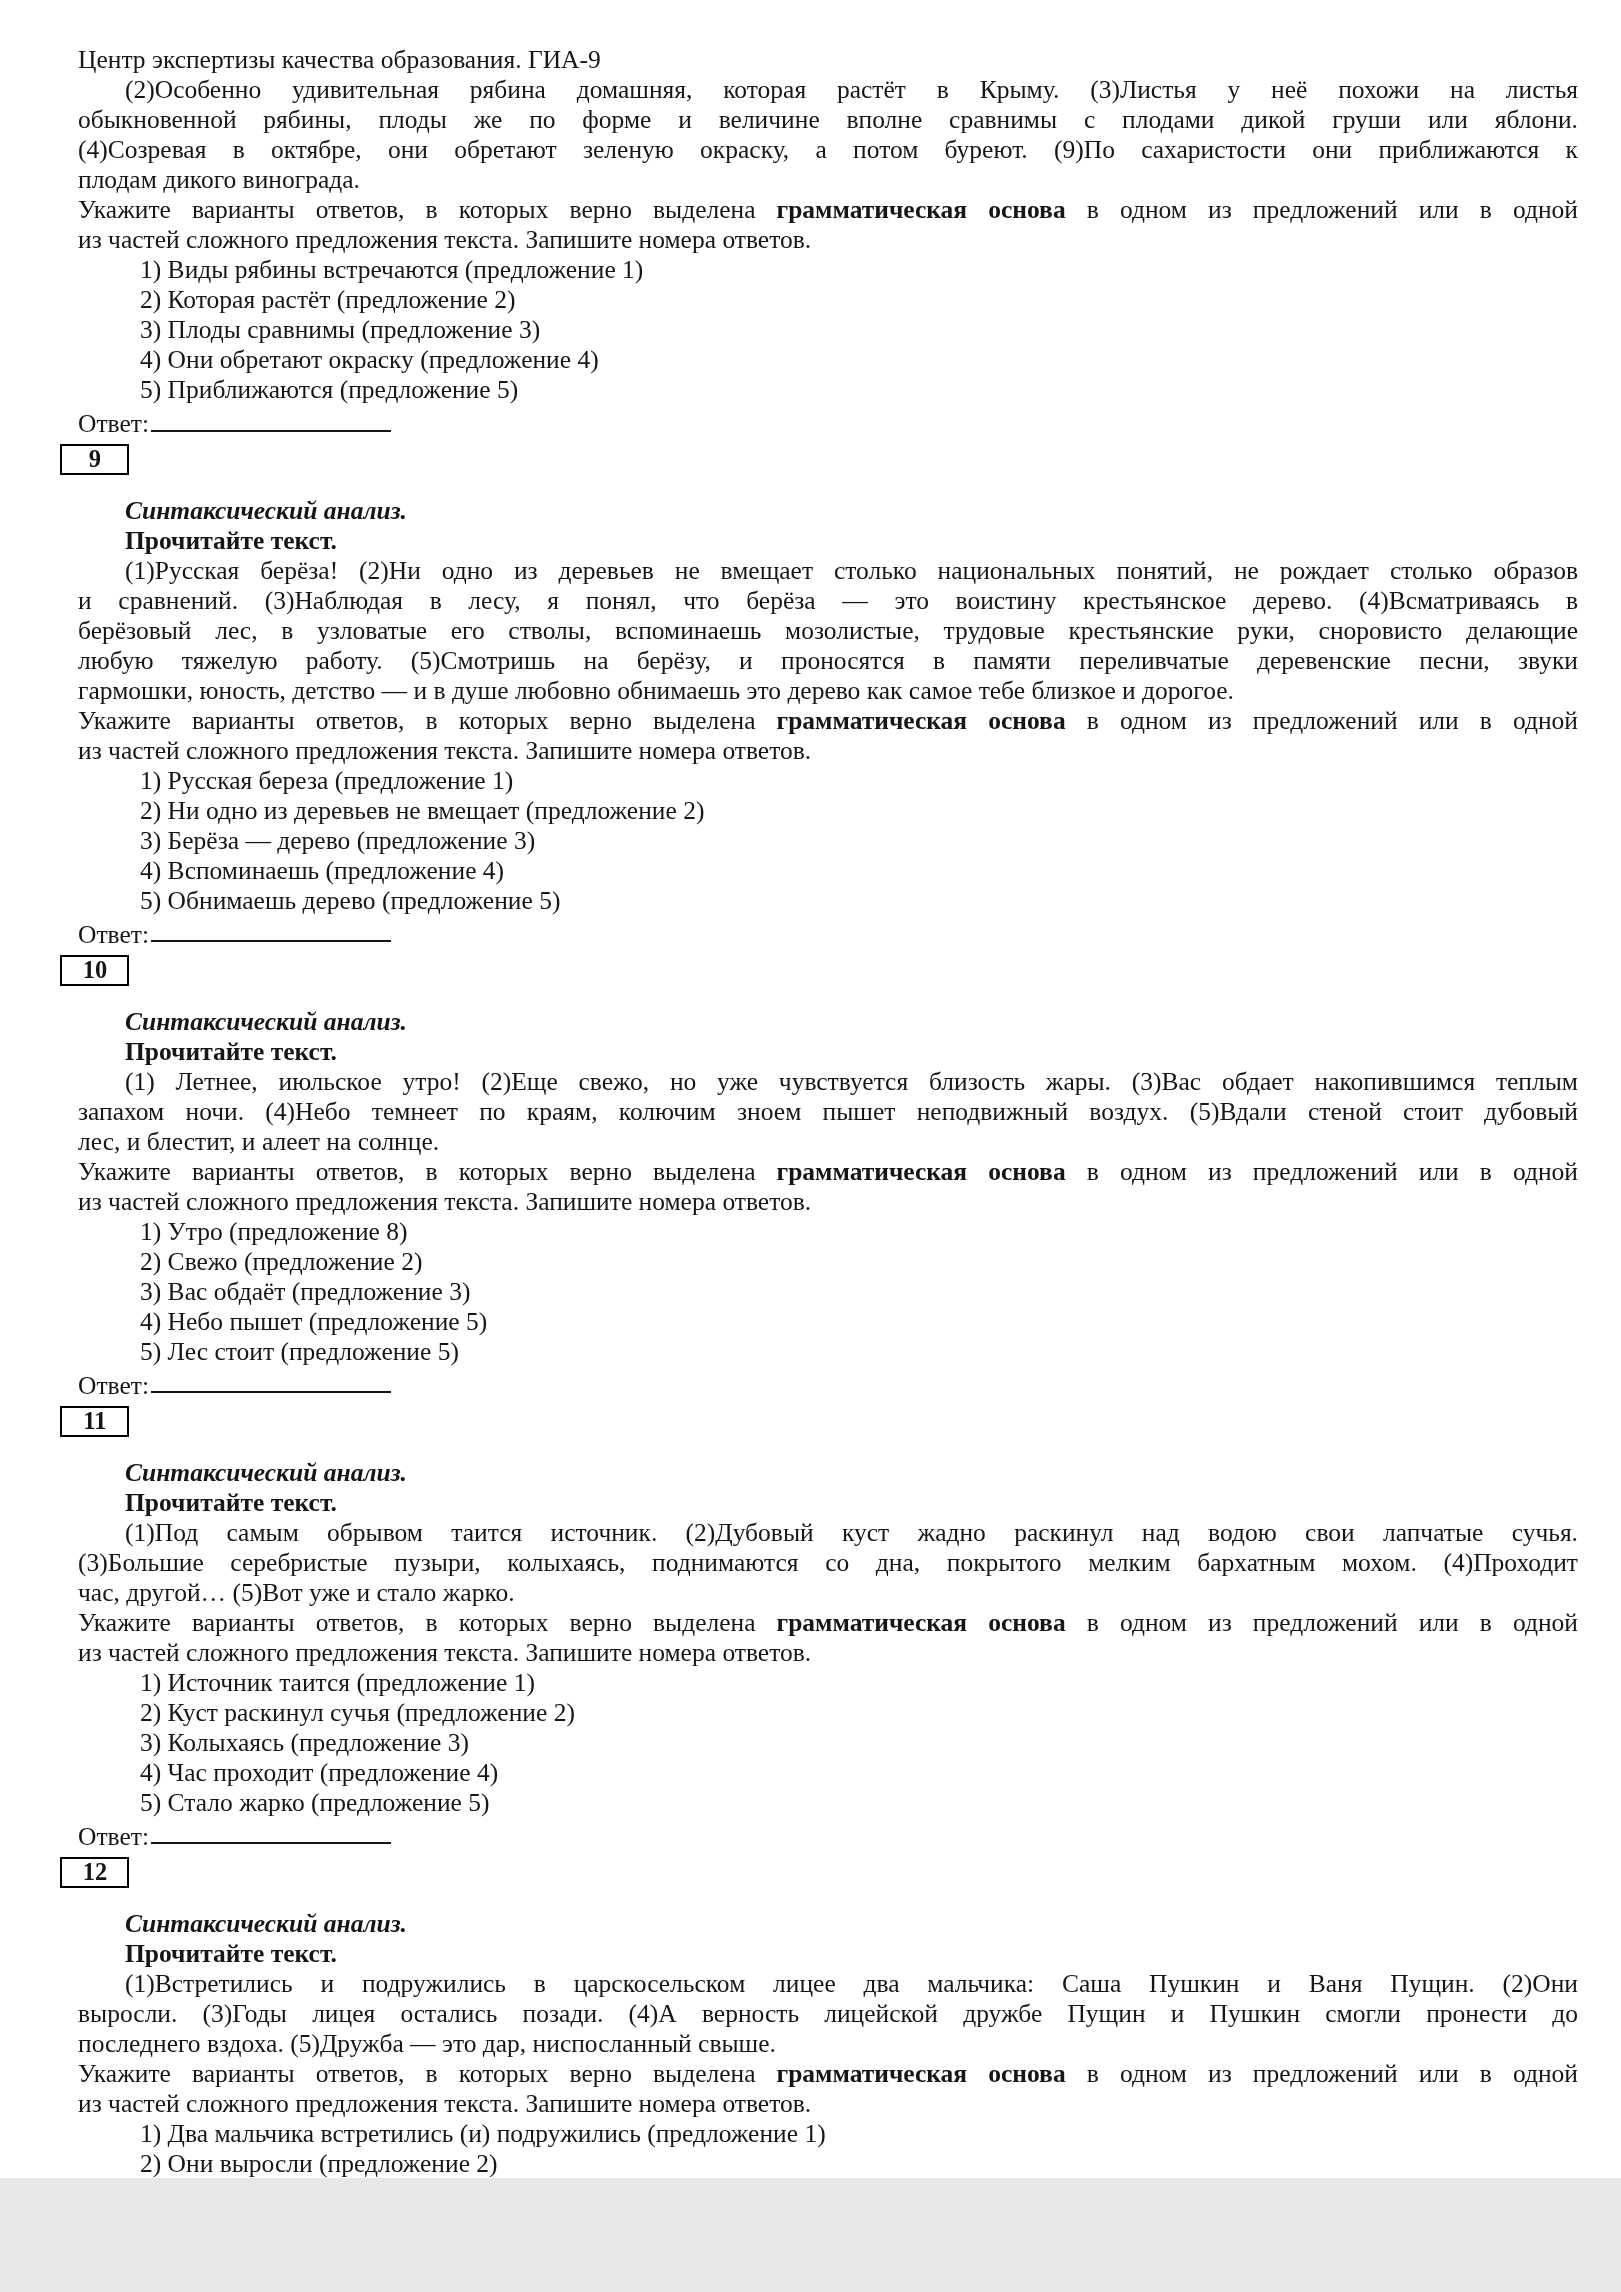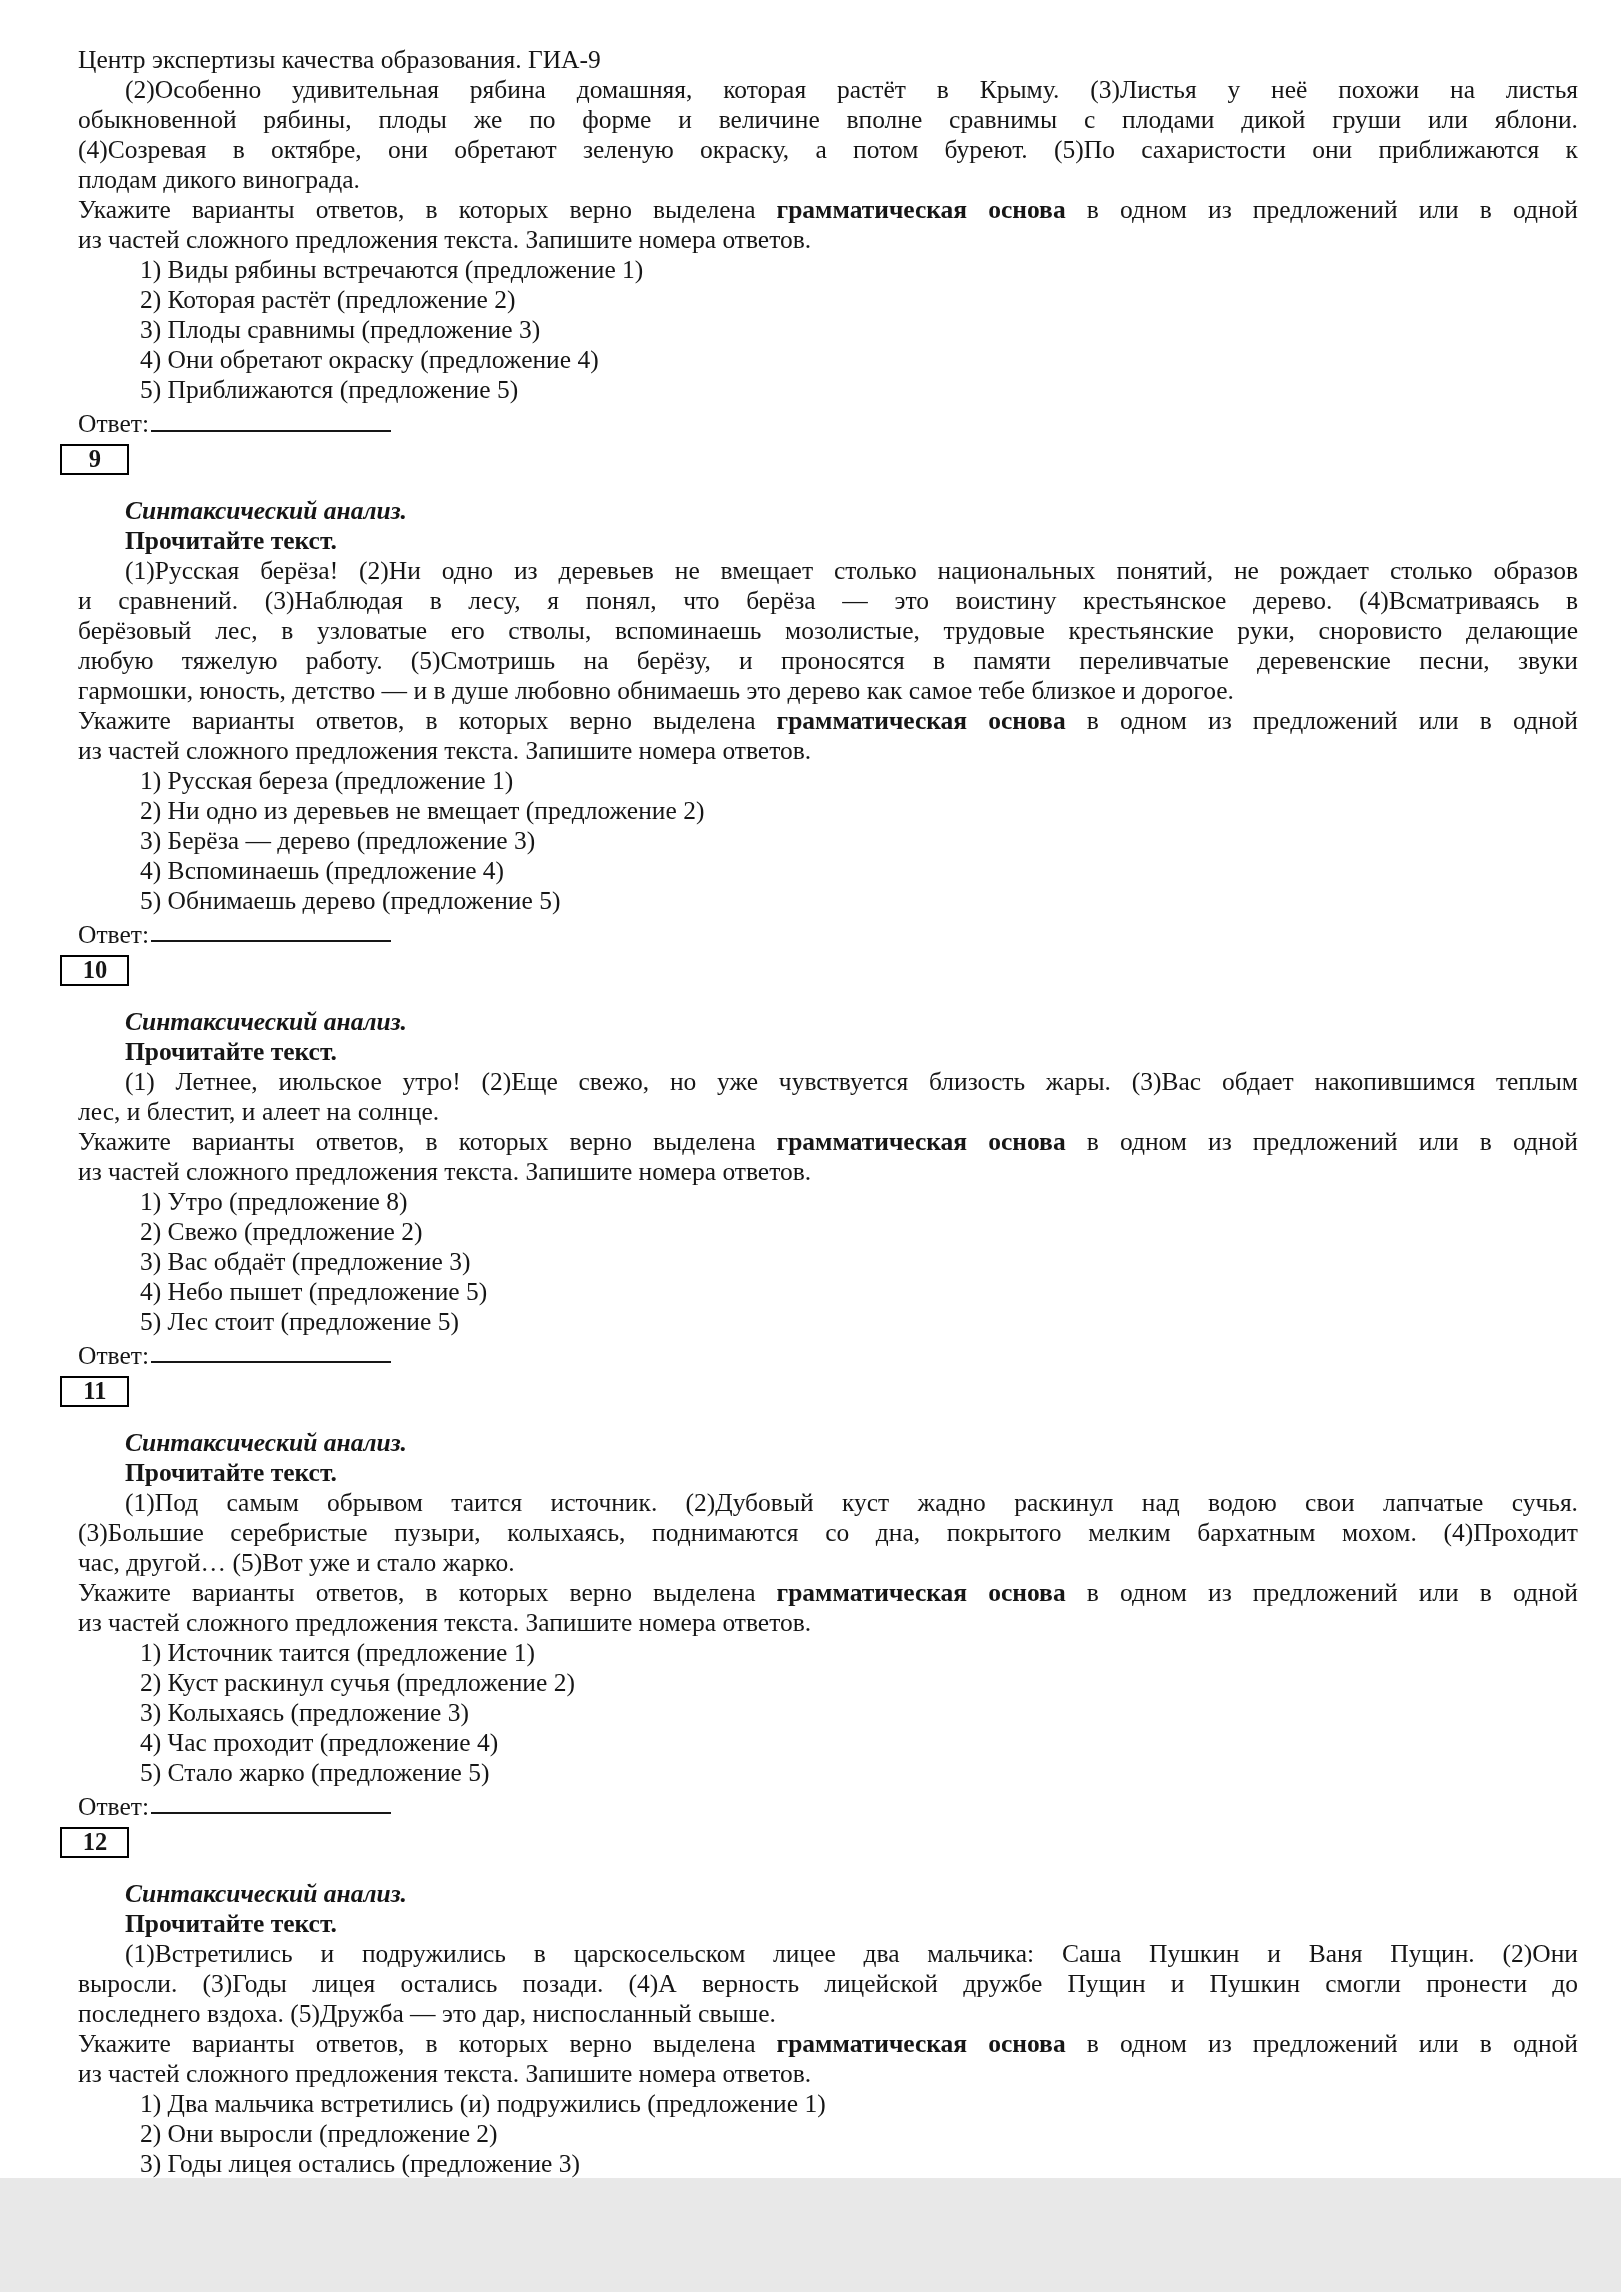--- a/index.html
+++ b/index.html
@@ -53,21 +53,21 @@
 </head>
 <body>
 
 <div class="page">
 
   <div class="tline">Центр экспертизы качества образования. ГИА-9</div>
 
   <section>
     <div class="tline just indent">(2)Особенно удивительная рябина домашняя, которая растёт в Крыму. (3)Листья у неё похожи на листья</div>
     <div class="tline just">обыкновенной рябины, плоды же по форме и величине вполне сравнимы с плодами дикой груши или яблони.</div>
-    <div class="tline just">(4)Созревая в октябре, они обретают зеленую окраску, а потом буреют. (5)По сахаристости они приближаются к</div>
+    <div class="tline just">(4)Созревая в октябре, они обретают зеленую окраску, а потом буреют. (9)По сахаристости они приближаются к</div>
     <div class="tline">плодам дикого винограда.</div>
     <div class="tline just"><span>Укажите варианты ответов, в которых верно выделена </span><b>грамматическая основа</b><span> в одном из предложений или в одной</span></div>
     <div class="tline">из частей сложного предложения текста. Запишите номера ответов.</div>
     <div class="option">1) Виды рябины встречаются (предложение 1)</div>
     <div class="option">2) Которая растёт (предложение 2)</div>
     <div class="option">3) Плоды сравнимы (предложение 3)</div>
     <div class="option">4) Они обретают окраску (предложение 4)</div>
     <div class="option">5) Приближаются (предложение 5)</div>
     <div class="answer-row"><span>Ответ:</span><span class="answer-blank"></span></div>
   </section>
@@ -95,20 +95,21 @@
   </section>
 
   <div class="qbox">
       <span>10</span>
     </div>
 
   <section>
     <div class="tline head-italic">Синтаксический анализ.</div>
     <div class="tline head-bold">Прочитайте текст.</div>
     <div class="tline just indent">(1) Летнее, июльское утро! (2)Еще свежо, но уже чувствуется близость жары. (3)Вас обдает накопившимся теплым</div>
+    <div class="tline just">запахом ночи. (4)Небо темнеет по краям, колючим зноем пышет неподвижный воздух. (5)Вдали стеной стоит дубовый</div>
     <div class="tline">лес, и блестит, и алеет на солнце.</div>
     <div class="tline just"><span>Укажите варианты ответов, в которых верно выделена </span><b>грамматическая основа</b><span> в одном из предложений или в одной</span></div>
     <div class="tline">из частей сложного предложения текста. Запишите номера ответов.</div>
     <div class="option">1) Утро (предложение 8)</div>
     <div class="option">2) Свежо (предложение 2)</div>
     <div class="option">3) Вас обдаёт (предложение 3)</div>
     <div class="option">4) Небо пышет (предложение 5)</div>
     <div class="option">5) Лес стоит (предложение 5)</div>
     <div class="answer-row"><span>Ответ:</span><span class="answer-blank"></span></div>
   </section>

